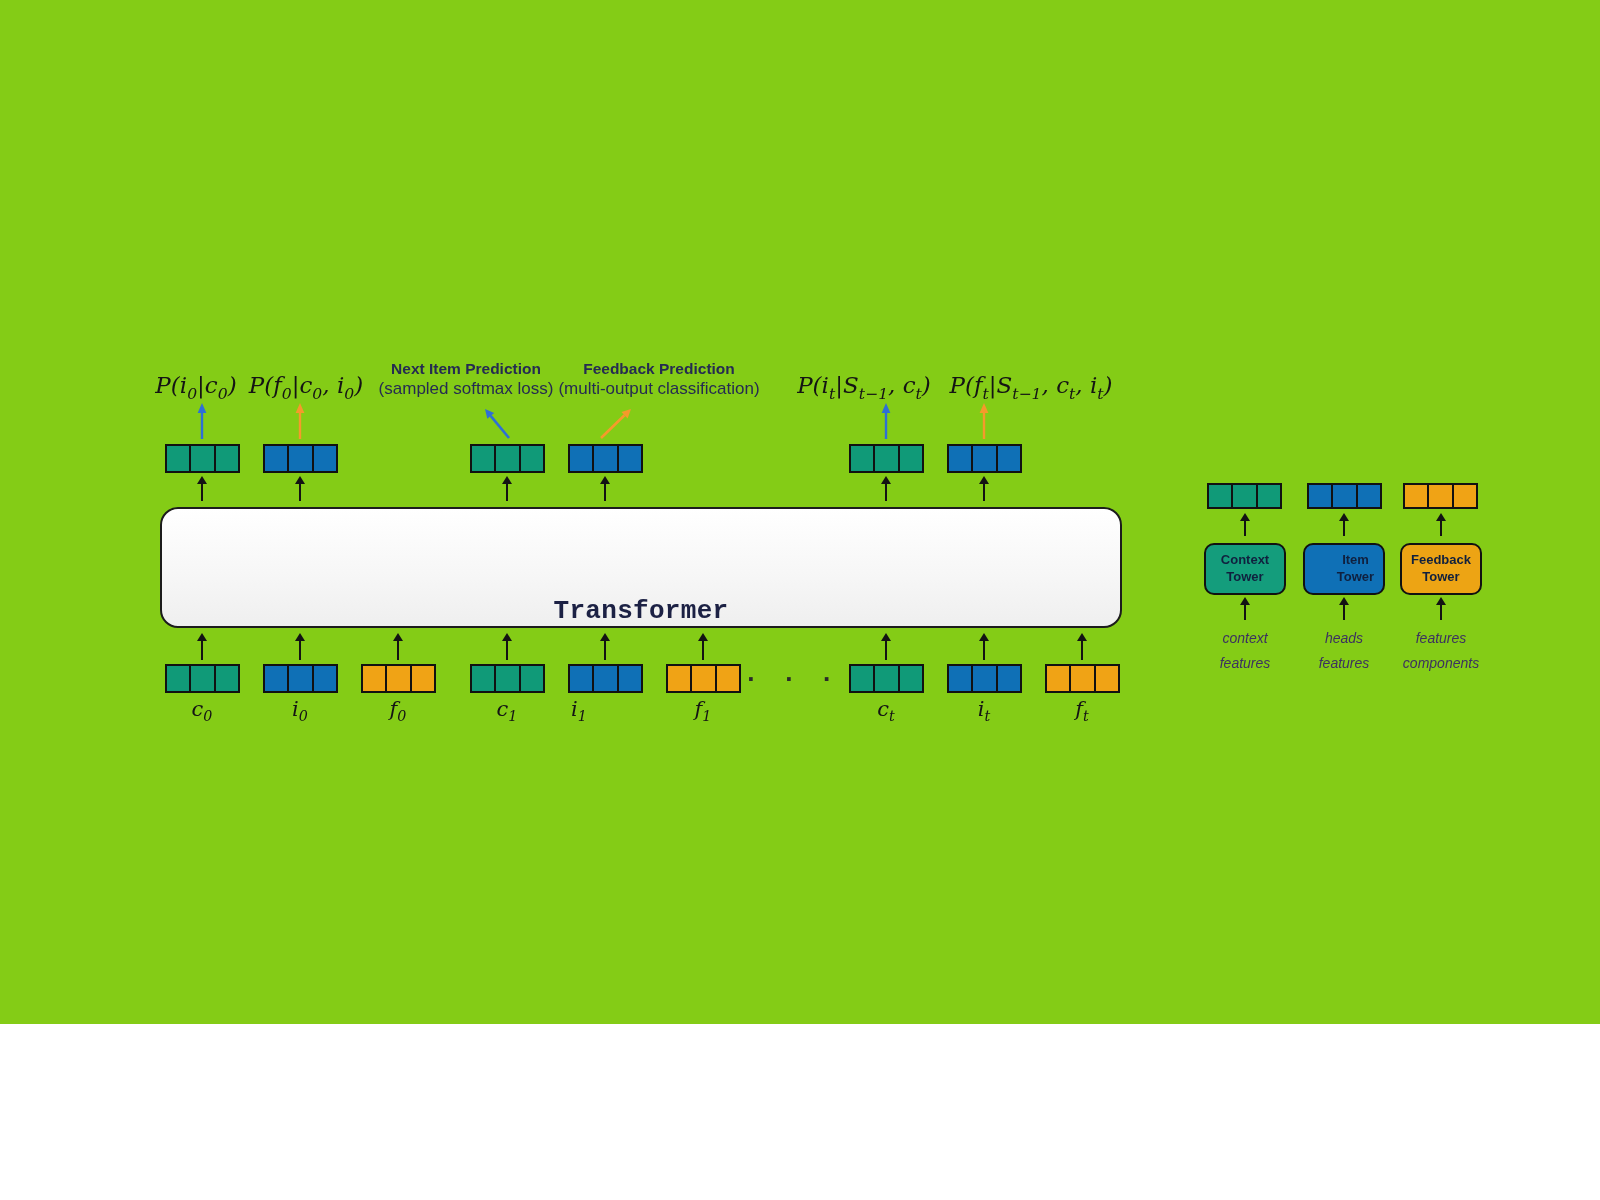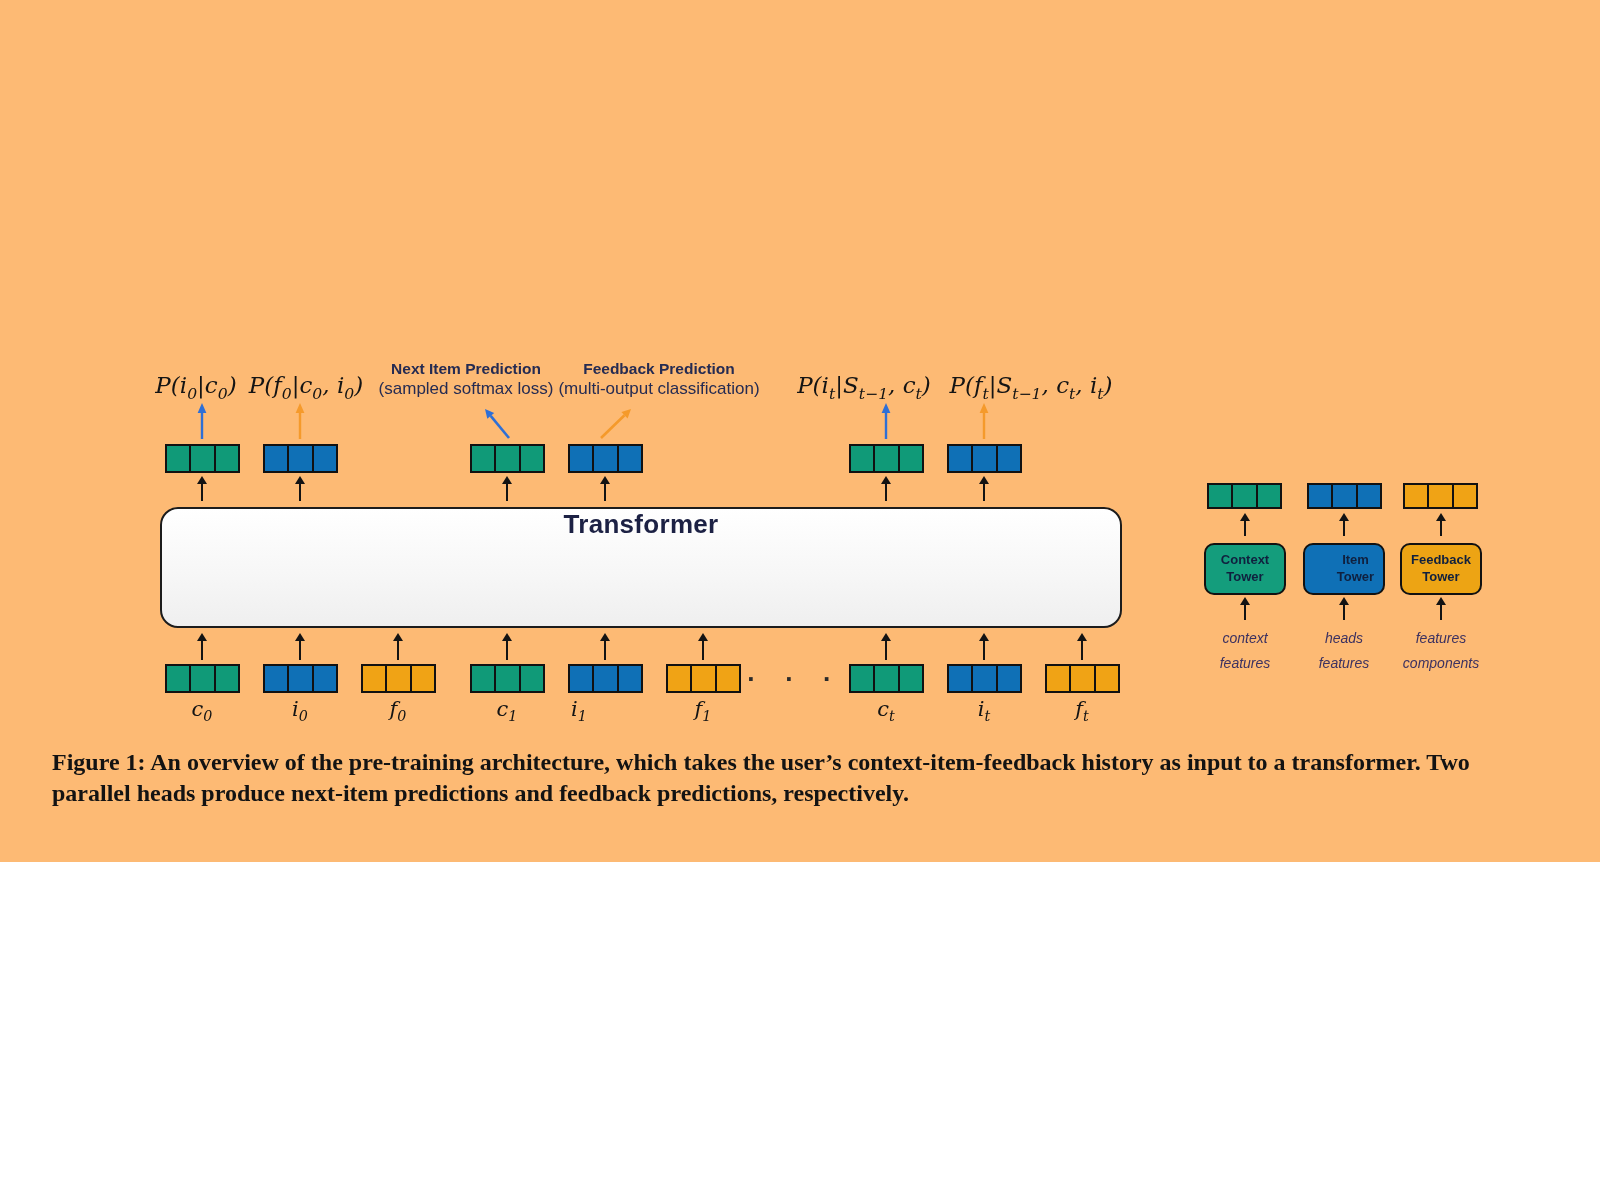--- a/index.html
+++ b/index.html
@@ -1,16 +1,16 @@
 <!DOCTYPE html>
 <html><head>
 <meta charset="utf-8">
 <style>
   html,body{margin:0;padding:0;background:#ffffff;}
-  #canvas{position:relative;width:1600px;height:862px;background:#fdba74;overflow:hidden;
+  #canvas{position:relative;width:1600px;height:1024px;background:#84cc16;overflow:hidden;
           font-family:"Liberation Sans",sans-serif;}
 
   
   .math{position:absolute;transform:translateX(-50%);white-space:nowrap;
         font-family:"DejaVu Serif","Liberation Serif",serif;font-style:italic;
         font-size:23px;color:#141414;}
   .math sub{font-size:0.68em;font-style:italic;}
 
   
   .headlbl{position:absolute;transform:translateX(-50%);text-align:center;color:#252b52;}
@@ -33,21 +33,21 @@
            border-left:5.2px solid transparent;border-right:5.2px solid transparent;
            border-bottom:8.5px solid #131313;}
 
   
   .carrow{position:absolute;}
 
   
   .transformer{position:absolute;left:160px;top:507px;width:962px;height:121px;box-sizing:border-box;
                border:2.5px solid #1c1c1c;border-radius:18px;
                background:linear-gradient(180deg,#ffffff 0%,#f6f6f6 60%,#efefef 100%);
-               display:flex;align-items:flex-start;justify-content:center;}
+               display:flex;align-items:flex-end;justify-content:center;font-family:Liberation Mono, monospace;}
   .transformer .lbl{font-weight:bold;font-size:26px;color:#1c2144;letter-spacing:0.3px;}
 
   
   .ilbl{position:absolute;transform:translateX(-50%);font-family:"DejaVu Serif","Liberation Serif",serif;
         font-style:italic;font-size:21px;color:#141414;white-space:nowrap;}
   .ilbl sub{font-size:0.68em;}
 
   .dots{position:absolute;transform:translateX(-50%);font-size:26px;font-weight:bold;
         letter-spacing:11px;color:#2a2a2a;}
 
@@ -318,15 +318,14 @@
       <i class="hd"></i>
     </div>
 
   <div class="tcap" style="left:1245px;top:630px">context</div>
   <div class="tcap" style="left:1245px;top:655px">features</div>
   <div class="tcap" style="left:1344px;top:630px">heads</div>
   <div class="tcap" style="left:1344px;top:655px">features</div>
   <div class="tcap" style="left:1441px;top:630px">features</div>
   <div class="tcap" style="left:1441px;top:655px">components</div>
 
-  <div class="caption">Figure 1: An overview of the pre-training architecture, which takes the user’s context-item-feedback history as input to a transformer. Two parallel heads produce next-item predictions and feedback predictions, respectively.</div>
 
 </div>
 
 </body></html>

